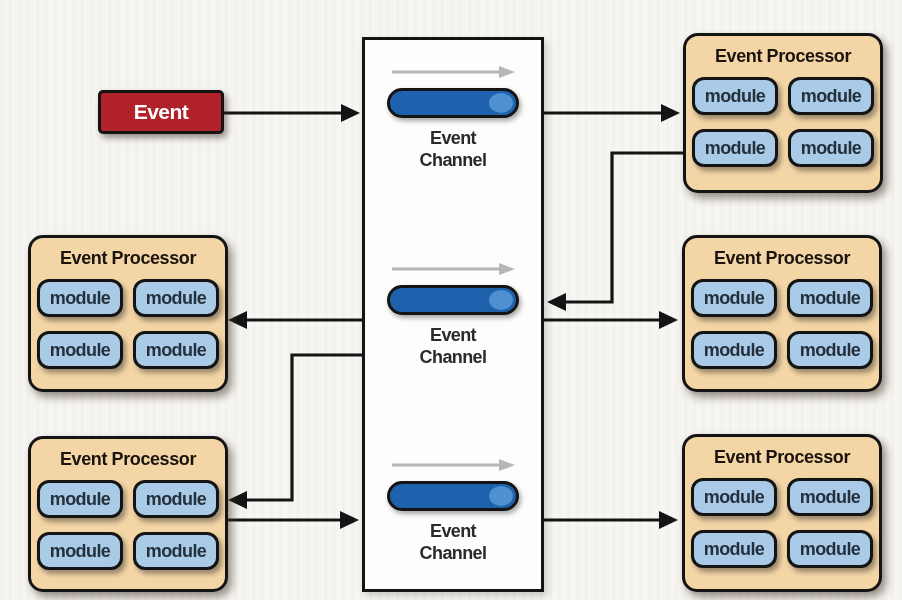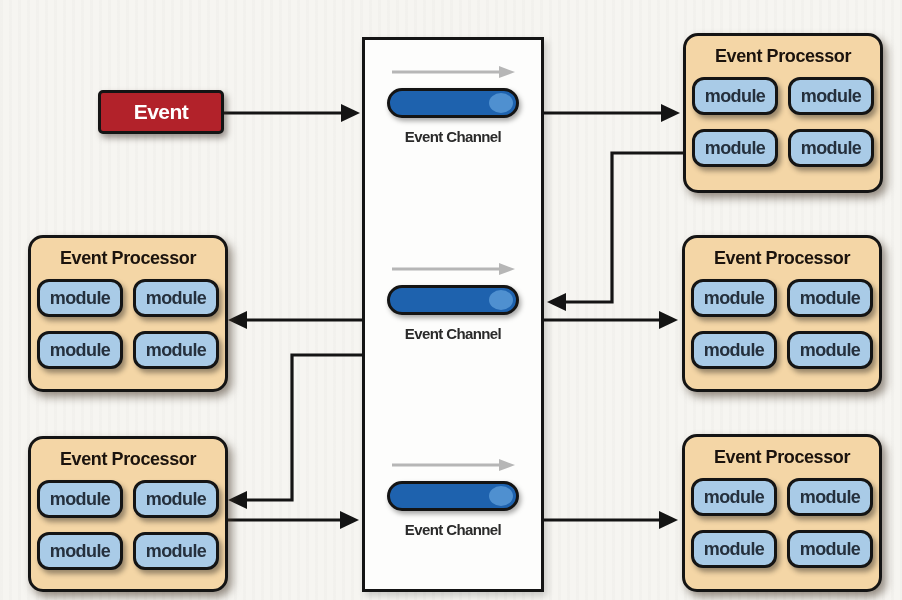--- a/index.html
+++ b/index.html
@@ -51,21 +51,21 @@
     border-radius:16px;
     box-shadow:2px 3px 5px rgba(0,0,0,0.35);
   }
   .pill::after{
     content:"";position:absolute;right:3px;top:2px;
     width:24px;height:20px;border-radius:50%;
     background:var(--pill-cap-blue,#4f90d0);
   }
   .channel-label{
     margin-top:10px;width:112px;text-align:center;
-    font-size:15px;font-weight:bold;line-height:1.2;
+    font-size:18px;font-weight:bold;line-height:1.2;
     color:#2a2a2a;letter-spacing:-0.6px;
   }
 
   
   .proc{
     position:absolute;width:200px;height:158px;box-sizing:border-box;
     background:var(--processor-tan,#f4d6a6);
     border:3px solid var(--outline-black,#141414);
     border-radius:15px;z-index:2;
     box-shadow:4px 5px 8px rgba(70,55,40,0.55);

